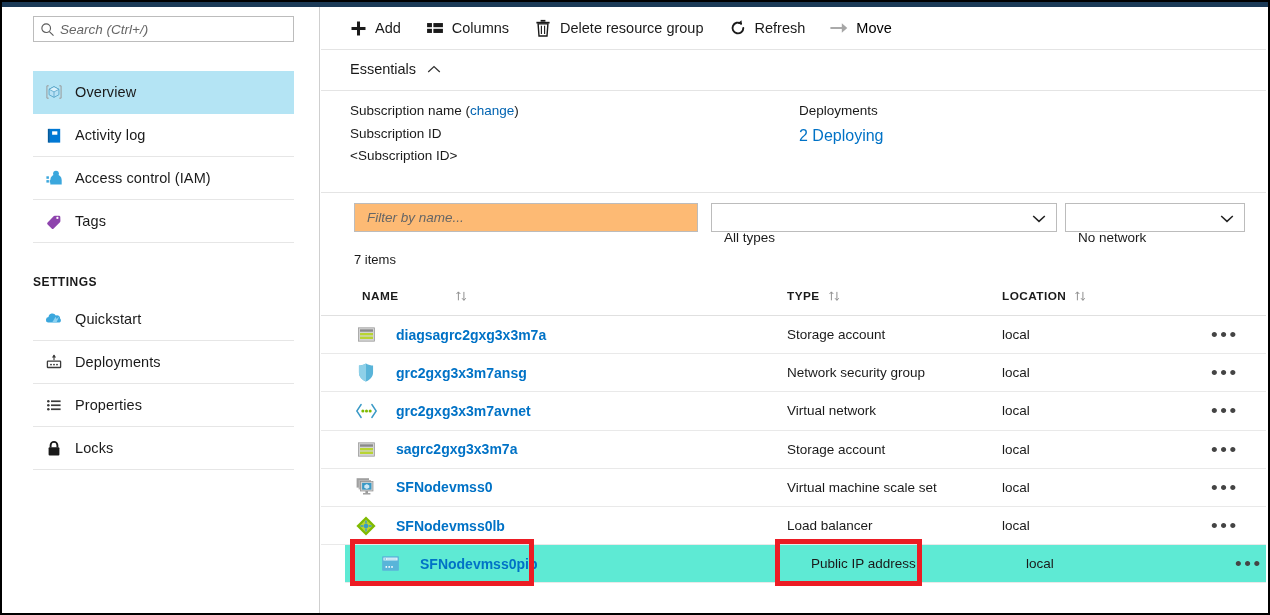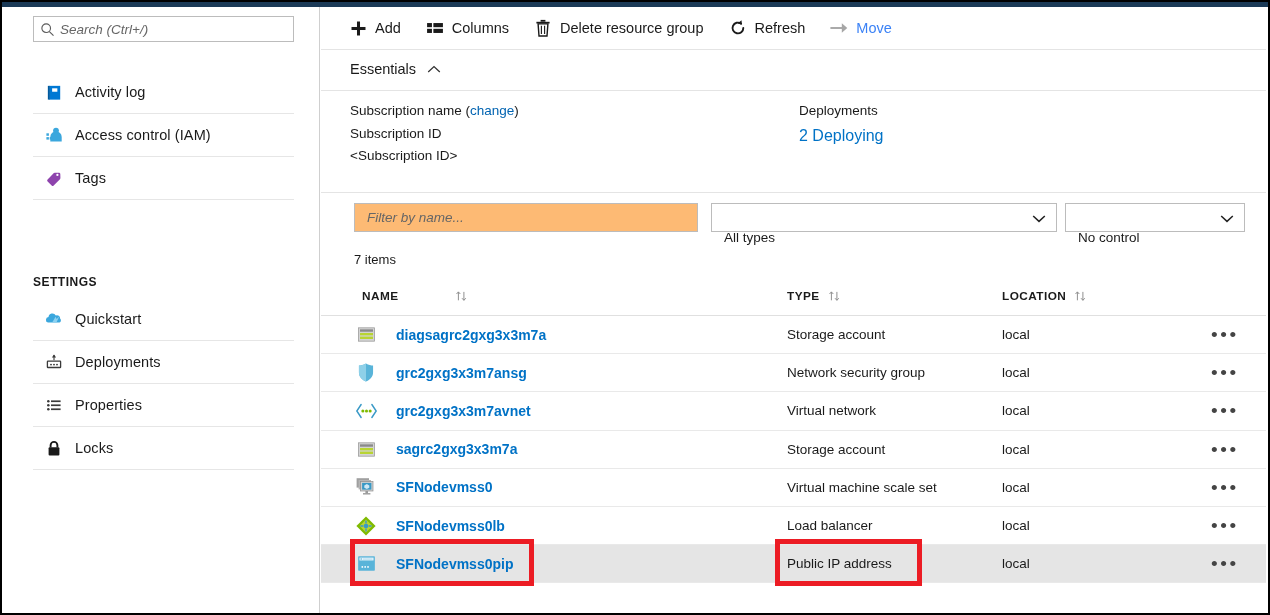--- a/index.html
+++ b/index.html
@@ -152,21 +152,21 @@
     align-items: center;
     justify-content: center;
     margin-right: 7px;
     width: 20px;
   }
   .tb-btn .tb-lbl {
     font-size: 14.5px;
     color: #1a1a1a;
     white-space: nowrap;
   }
-  .tb-btn.disabled .tb-lbl { color: #3b82f6; }
+  .tb-btn.disabled .tb-lbl { color: #000000; }
   .tb-btn.disabled { cursor: default; }
 
   .essentials-head {
     position: absolute;
     left: 29px;
     top: 53px;
     display: flex;
     align-items: center;
     cursor: pointer;
   }
@@ -302,21 +302,21 @@
   .col-name { left: 41px; gap: 48px; }
   .col-type { left: 466px; }
   .col-loc  { left: 681px; }
 
   .trow {
     position: relative;
     height: 37.2px;
     border-bottom: 1px solid #e9e9e9;
     cursor: pointer;
   }
-  .trow.highlight { background: #e5e5e5; }
+  .trow.highlight { background: #5eead4; margin-left: 24px; }
   .cell-icon {
     position: absolute;
     left: 33px;
     top: 0;
     height: 37.2px;
     width: 24px;
     display: flex;
     align-items: center;
     justify-content: center;
   }
@@ -392,20 +392,31 @@
       <span class="search-icon">
         <svg width="15" height="15" viewBox="0 0 16 16">
           <circle cx="6.6" cy="6.6" r="4.6" fill="none" stroke="#5a5a5a" stroke-width="1.2"></circle>
           <line x1="10" y1="10.2" x2="14.4" y2="14.6" stroke="#5a5a5a" stroke-width="1.2"></line>
         </svg>
       </span>
       <input class="search-input" type="text" placeholder="Search (Ctrl+/)" style="">
     </div>
 
     <div class="navlist">
+      <div class="nav-item selected">
+        <span class="nav-icon">
+          <svg width="20" height="20" viewBox="0 0 22 22">
+            <path d="M3.2 4.2 h2 M3.2 4.2 v13.6 M3.2 17.8 h2 M18.8 4.2 h-2 M18.8 4.2 v13.6 M18.8 17.8 h-2" stroke="#9a9a9a" stroke-width="1.1" fill="none"></path>
+            <path d="M11 5.1 L16.4 8 v6 L11 16.9 L5.6 14 V8 Z" fill="#b8e2f5" stroke="#4d9fc4" stroke-width="0.9"></path>
+            <path d="M11 5.1 L16.4 8 L11 10.9 L5.6 8 Z" fill="#d9f1fb" stroke="#4d9fc4" stroke-width="0.8"></path>
+            <path d="M11 10.9 V16.9" stroke="#4d9fc4" stroke-width="0.8"></path>
+          </svg>
+        </span>
+        <span class="nav-label">Overview</span>
+      </div>
 
       <div class="nav-item">
         <span class="nav-icon">
           <svg width="19" height="19" viewBox="0 0 20 20">
             <rect x="4.5" y="3" width="11.5" height="14.5" fill="#0078d4"></rect>
             <rect x="3" y="3" width="2" height="14.5" fill="#005a9e"></rect>
             <rect x="7.5" y="5.6" width="5.5" height="3.6" fill="#ffffff"></rect>
           </svg>
         </span>
         <span class="nav-label">Activity log</span>
@@ -580,21 +591,21 @@
       <div class="sel sel-types">
         <span class="sel-txt">All types</span>
         <span>
           <svg width="14" height="9" viewBox="0 0 14 9">
             <path d="M1.2 2 L7 7.4 L12.8 2" fill="none" stroke="#222" stroke-width="1.5"></path>
           </svg>
         </span>
       </div>
 
       <div class="sel sel-group">
-        <span class="sel-txt">No control</span>
+        <span class="sel-txt">No network</span>
         <span>
           <svg width="14" height="9" viewBox="0 0 14 9">
             <path d="M1.2 2 L7 7.4 L12.8 2" fill="none" stroke="#222" stroke-width="1.5"></path>
           </svg>
         </span>
       </div>
     </div>
 
     <div class="items-count">7 items</div>
 

